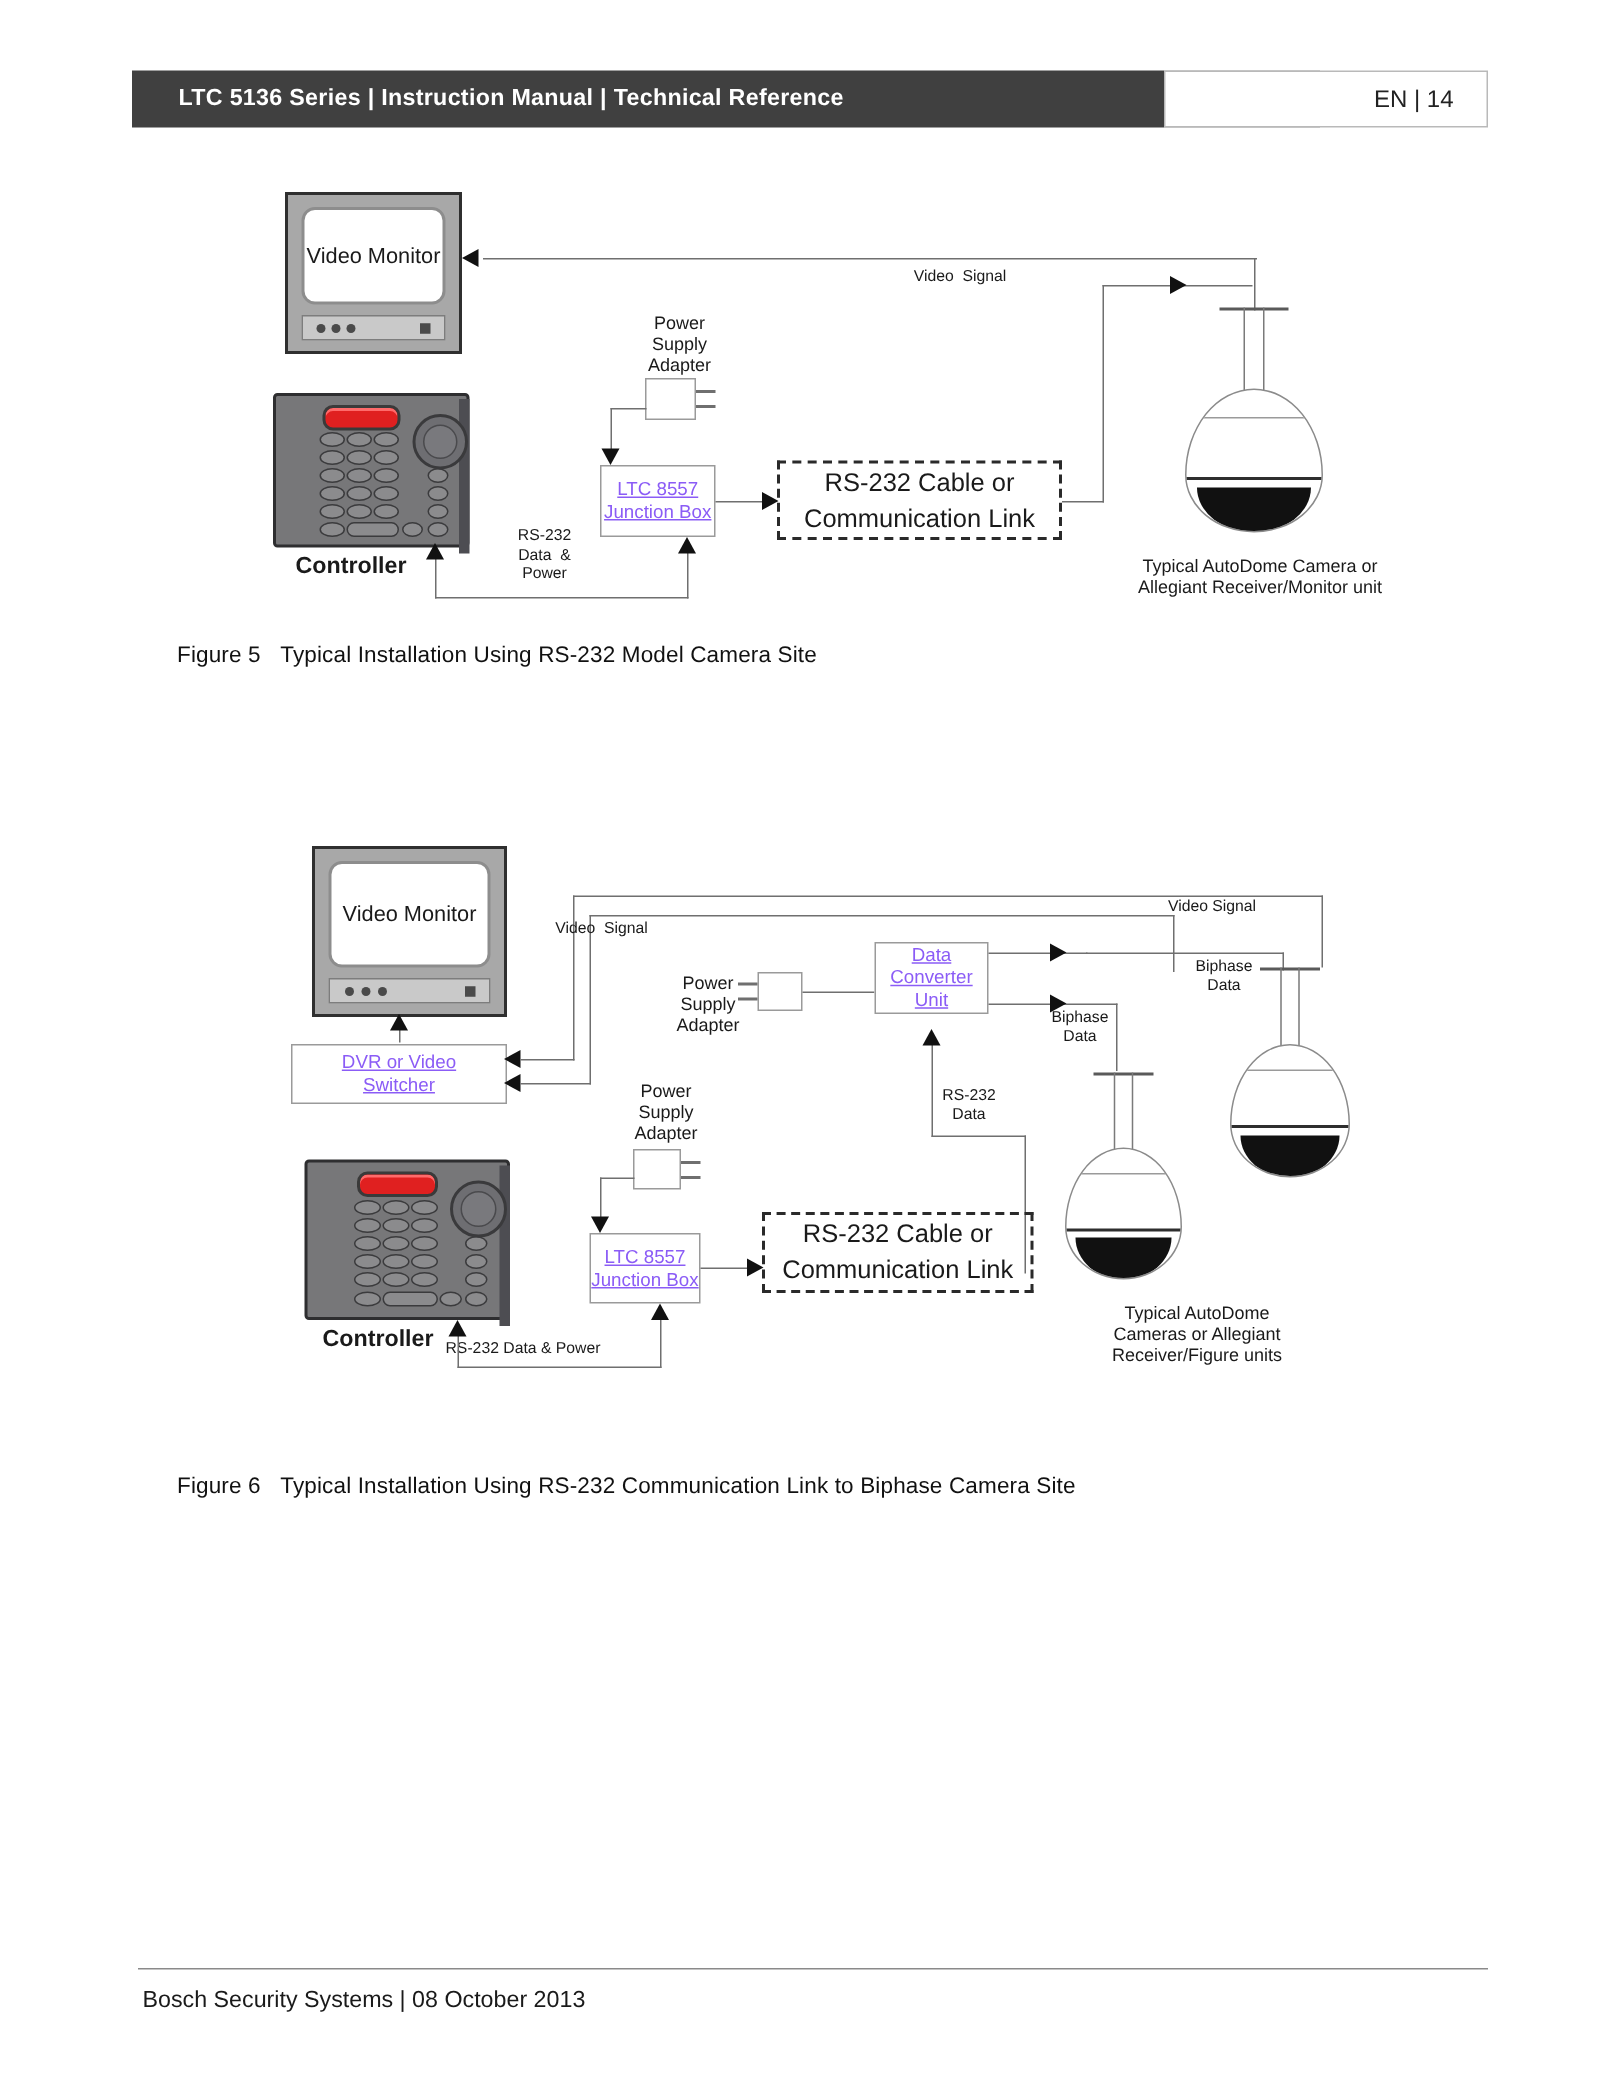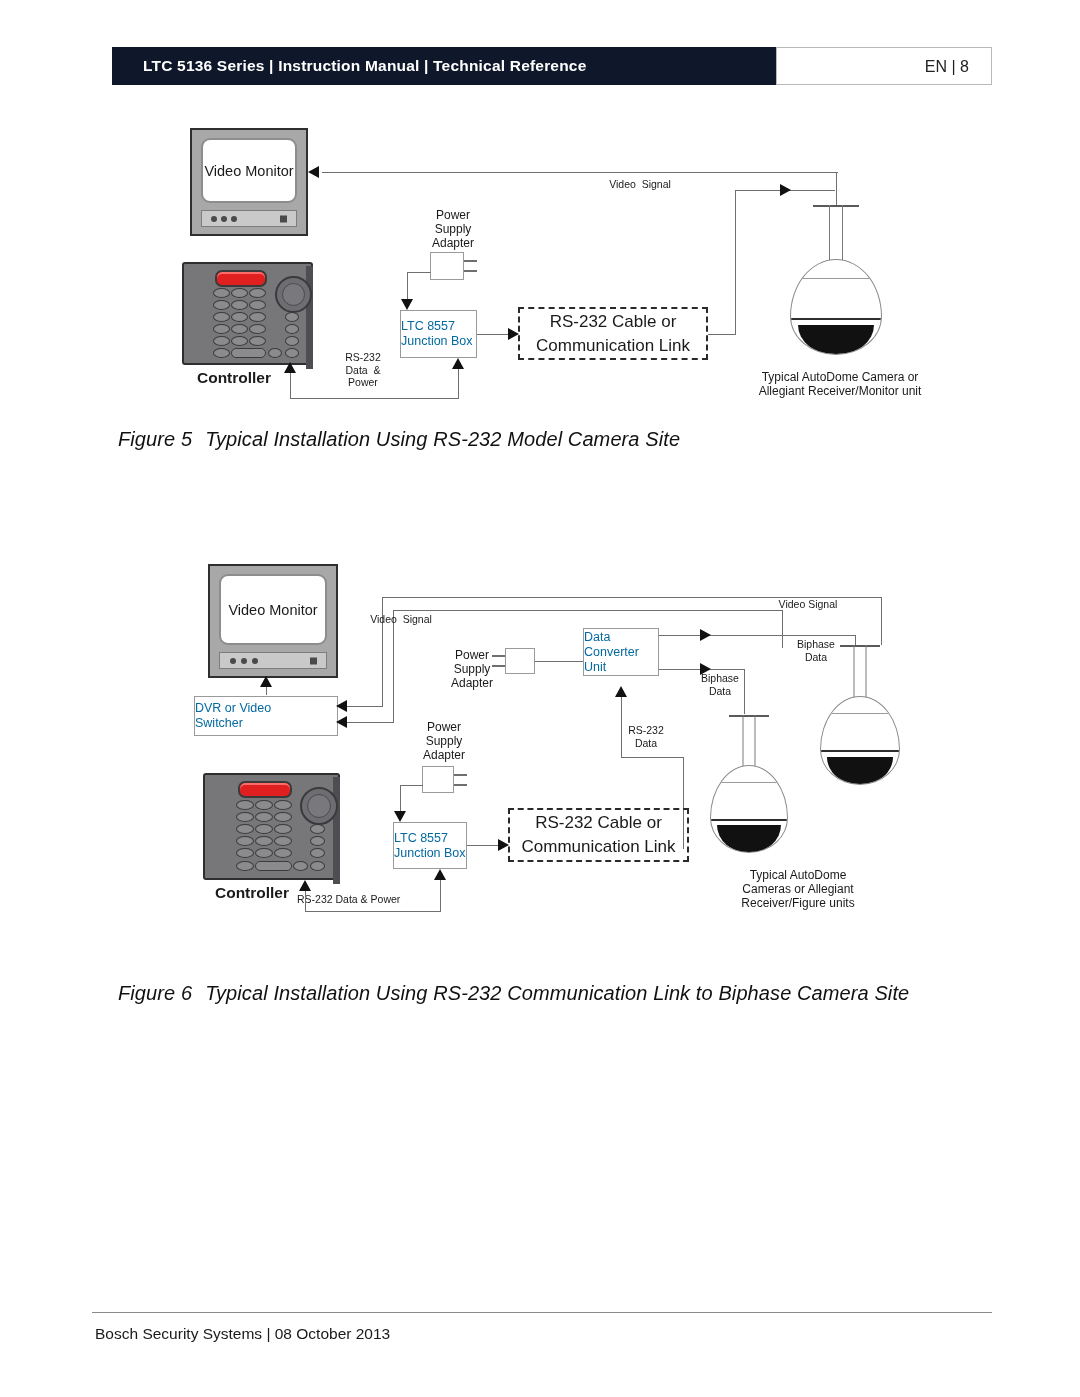--- a/index.html
+++ b/index.html
@@ -11,40 +11,39 @@
     overflow:hidden;
   }
   .page{position:relative;width:1080px;height:1397px;}
 
   
   .header{
     position:absolute;left:88px;top:47px;width:904px;height:38px;
   }
   .header-bar{
     position:absolute;left:0;top:0;width:792px;height:38px;
-    background:#0f172a;
-    margin-left:24px;
+    background:#404040;
   }
   .header-title{
     position:absolute;left:31px;top:0;height:38px;line-height:38px;
     color:#ffffff;font-size:15.5px;font-weight:bold;letter-spacing:.2px;
     white-space:nowrap;
   }
   .header-page{
     position:absolute;left:688px;top:0;width:216px;height:38px;
     background:#ffffff;border:1px solid #b9b9b9;box-sizing:border-box;
   }
   .header-page span{
     position:absolute;right:22px;top:0;height:38px;line-height:38px;
     font-size:16px;color:#222;white-space:nowrap;
   }
 
   
   .caption{
-    position:absolute;font-style:italic;font-size:20px;color:#111;
+    position:absolute;font-size:15px;color:#111;
     white-space:nowrap;letter-spacing:.1px;
   }
   .cap-num{font-weight:normal;}
   .cap-txt{margin-left:13px;}
 
   
   .footer-rule{
     position:absolute;left:92px;top:1312px;width:900px;height:1px;
     background:#8a8a8a;
   }
@@ -71,21 +70,21 @@
   .arrow{position:absolute;width:0;height:0;}
   .arrow.left{border-top:6.5px solid transparent;border-bottom:6.5px solid transparent;border-right:11px solid #111;}
   .arrow.right{border-top:6.5px solid transparent;border-bottom:6.5px solid transparent;border-left:11px solid #111;}
   .arrow.up{border-left:6.5px solid transparent;border-right:6.5px solid transparent;border-bottom:11px solid #111;}
   .arrow.down{border-left:6.5px solid transparent;border-right:6.5px solid transparent;border-top:11px solid #111;}
 
   
   .box{position:absolute;background:#ffffff;border:1px solid #9a9a9a;box-sizing:border-box;}
   .box .bt{
     position:absolute;left:0;right:0;top:50%;transform:translateY(-50%);
-    text-align:left;font-size:12.5px;line-height:15px;color:#0369a1;white-space:pre;
+    text-align:center;font-size:12.5px;line-height:15px;color:#8b5cf6;white-space:pre;text-decoration:underline;
   }
 
   
   .dashbox{
     position:absolute;border:2.2px dashed #2a2a2a;box-sizing:border-box;background:transparent;
   }
   .dashbox .bt{
     position:absolute;left:0;right:0;top:50%;transform:translateY(-50%);
     text-align:center;font-size:17px;line-height:24px;color:#1a1a1a;white-space:pre;
   }
@@ -178,21 +177,21 @@
 </head>
 <body>
 
 <div class="page">
 
   <div class="header">
     <div class="header-bar">
       <div class="header-title">LTC 5136 Series | Instruction Manual | Technical Reference</div>
     </div>
     <div class="header-page">
-      <span>EN | 8</span>
+      <span>EN | 14</span>
     </div>
   </div>
 
   <div class="diagram" style="left:0;top:0;width:1080px;height:420px;">
 
     <div class="monitor" style="left:190px;top:128px;width:118px;height:108px;">
       <div class="screen">
         <div class="st">Video Monitor</div>
       </div>
       <div class="strip">

